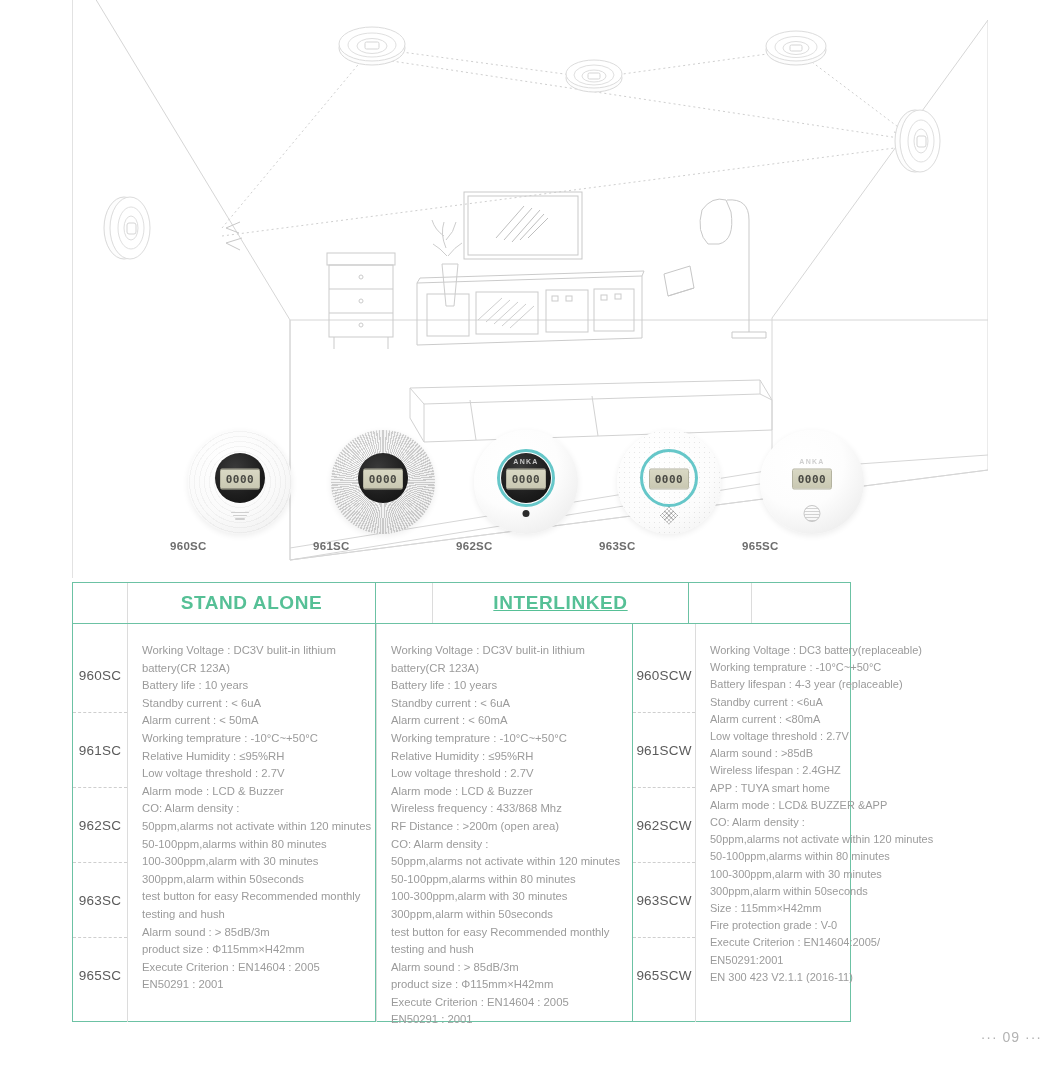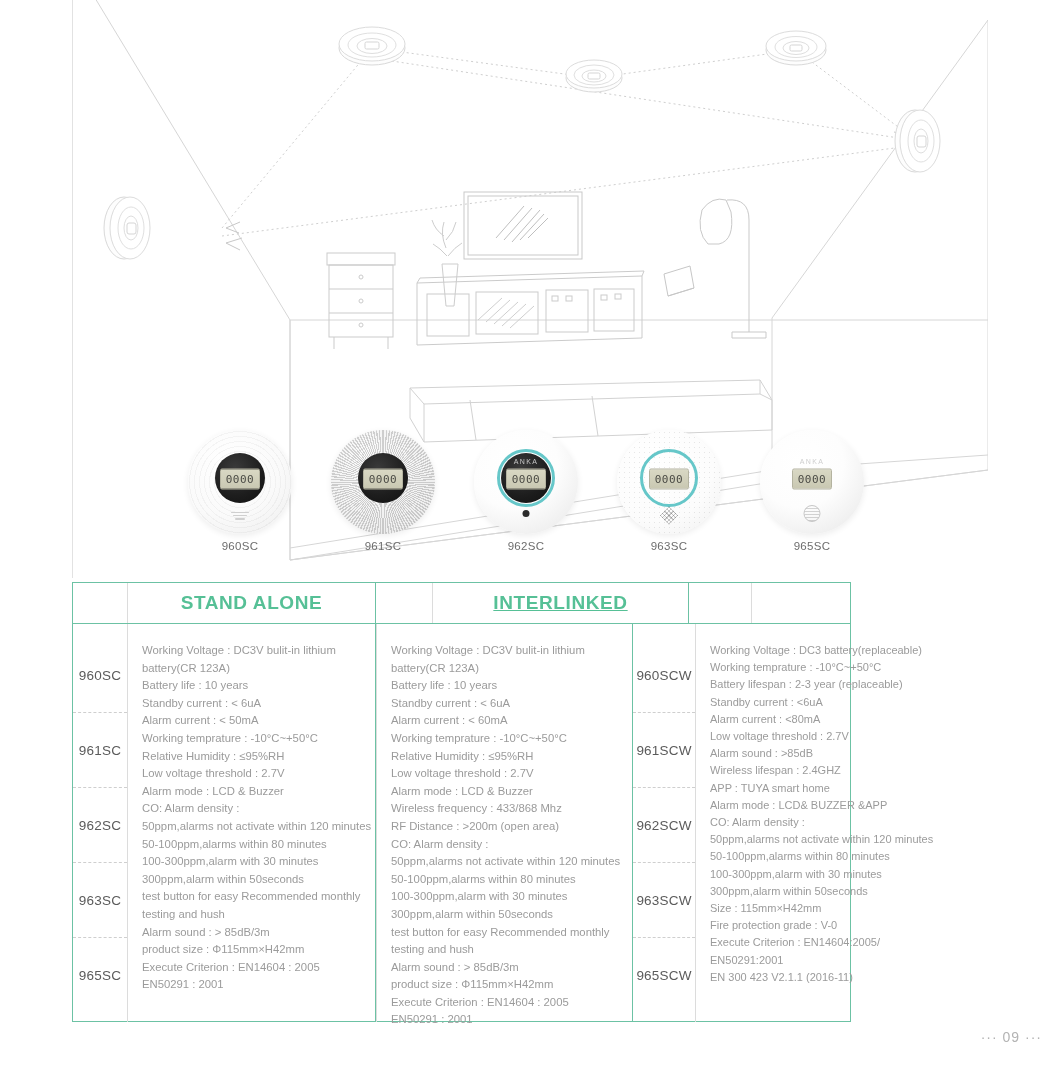--- a/index.html
+++ b/index.html
@@ -13,21 +13,21 @@
   
   #page{position:relative;width:1060px;height:1075px;background:#fff;}
   .page-rule{position:absolute;left:72px;top:0;width:1px;height:578px;background:#e2e2e2;}
 
   
   #illustration{position:absolute;left:72px;top:0;width:916px;height:570px;overflow:hidden;}
   #illustration svg{display:block;}
 
   
   #products{position:absolute;left:150px;top:430px;width:760px;height:135px;}
-  .product{position:absolute;width:140px;text-align:center;}
+  .product{position:absolute;width:140px;text-align:left;font-weight:bold;}
   .prod-img{position:relative;width:104px;height:104px;margin:0 auto;}
   .prod-label{font-size:11.5px;color:#6d6d6d;letter-spacing:.3px;margin-top:6px;}
 
   .disc{position:absolute;left:0;top:0;width:104px;height:104px;border-radius:50%;}
   .disc.plain{
     background:radial-gradient(circle at 38% 32%, #ffffff 0%, #fdfdfd 46%, #f2f2f2 72%, #e6e6e6 100%);
     box-shadow:0 2px 6px rgba(0,0,0,.07);
   }
   .disc.rings{
     background:
@@ -453,21 +453,21 @@
           <div class="model-cell">960SCW</div>
           <div class="model-cell">961SCW</div>
           <div class="model-cell">962SCW</div>
           <div class="model-cell">963SCW</div>
           <div class="model-cell">965SCW</div>
         </div>
         <div class="vdiv-light"></div>
         <div class="specs wifi" style="width:222px;">
           <div class="spec-line">Working Voltage : DC3 battery(replaceable)</div>
           <div class="spec-line">Working temprature  : -10°C~+50°C</div>
-          <div class="spec-line">Battery lifespan : 2-3 year  (replaceable)</div>
+          <div class="spec-line">Battery lifespan : 4-3 year  (replaceable)</div>
           <div class="spec-line">Standby current : &lt;6uA</div>
           <div class="spec-line">Alarm current : &lt;80mA</div>
           <div class="spec-line"> Low voltage threshold : 2.7V</div>
           <div class="spec-line">Alarm sound : &gt;85dB</div>
           <div class="spec-line">Wireless lifespan :  2.4GHZ</div>
           <div class="spec-line">APP : TUYA smart home</div>
           <div class="spec-line">Alarm mode : LCD&amp; BUZZER &amp;APP</div>
           <div class="spec-line">CO: Alarm density :</div>
           <div class="spec-line">50ppm,alarms not activate within 120 minutes</div>
           <div class="spec-line">50-100ppm,alarms within 80 minutes</div>

